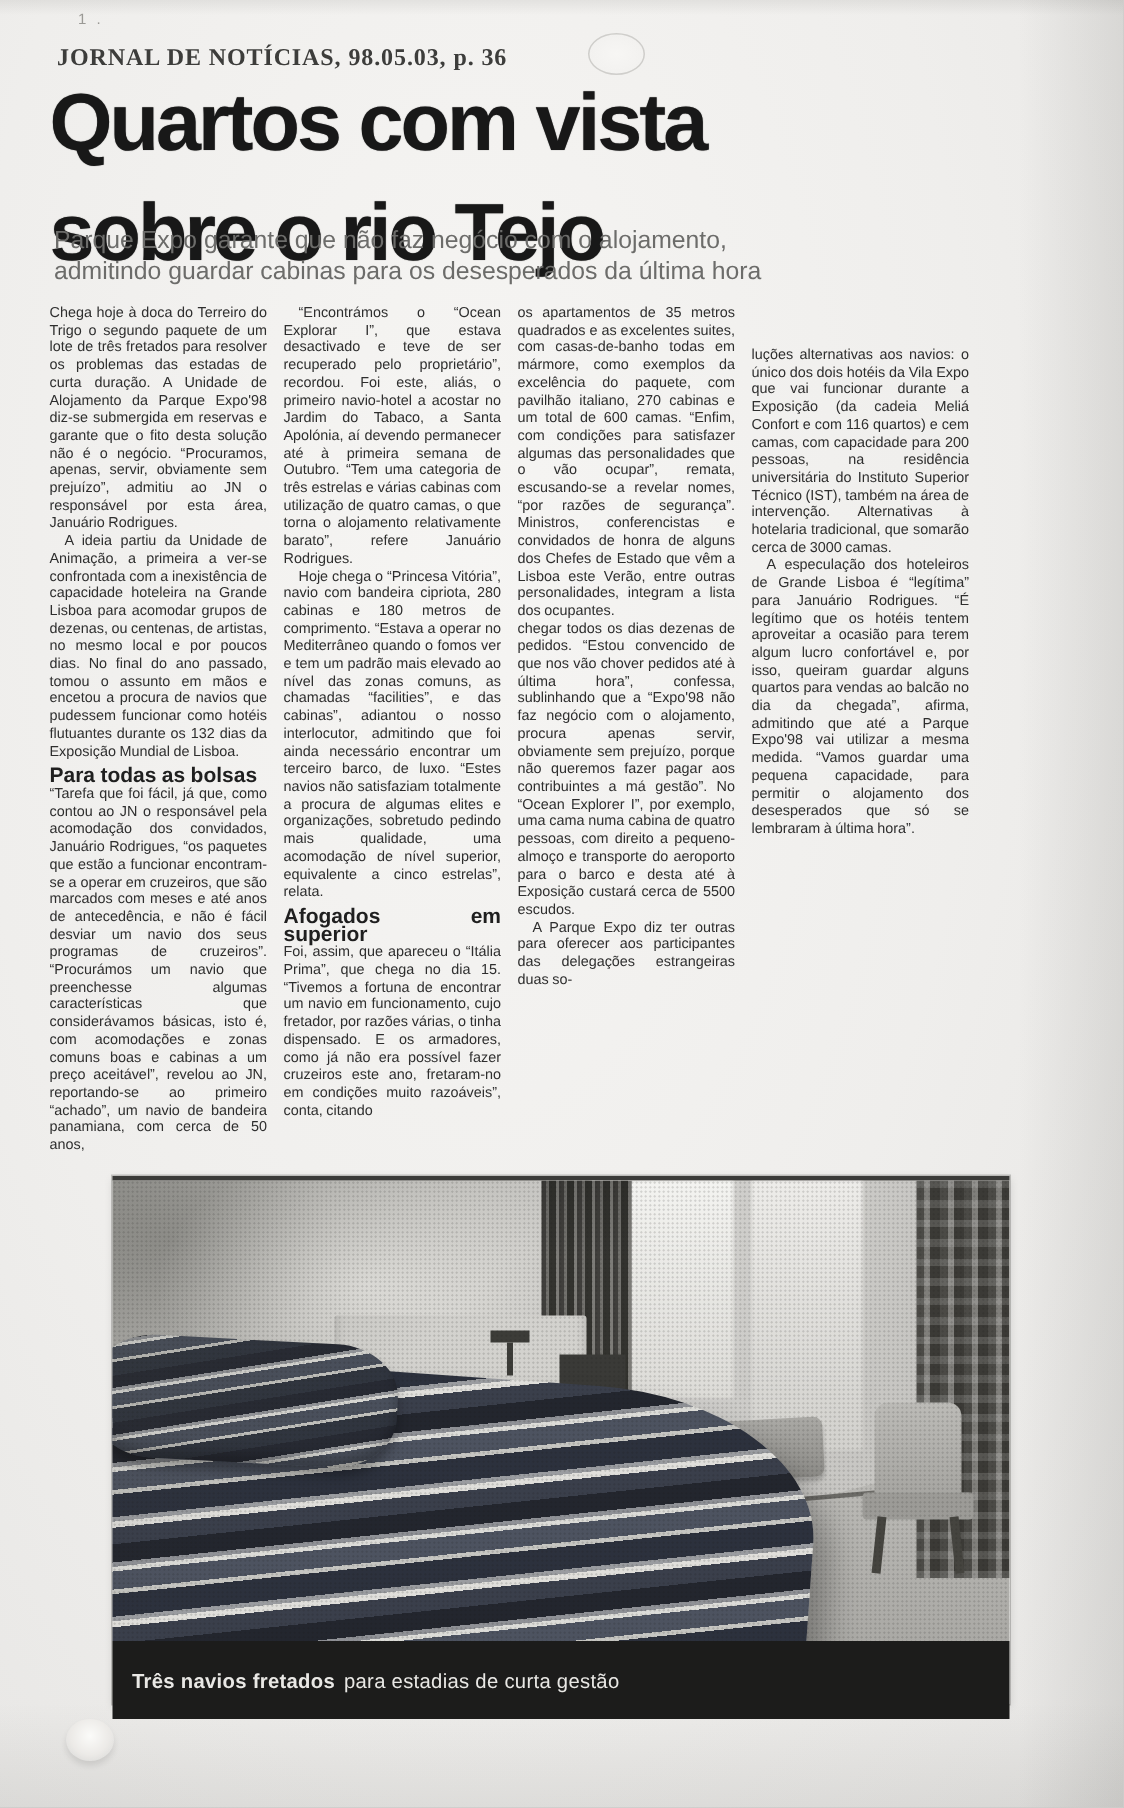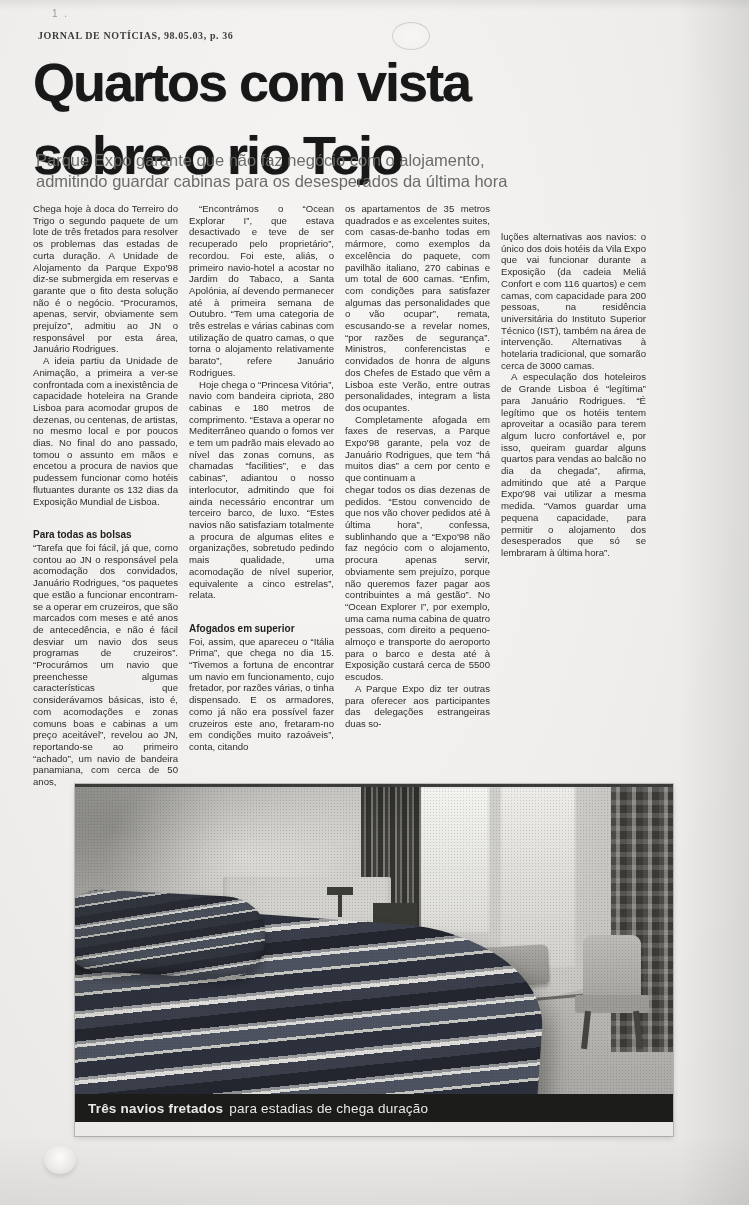--- a/index.html
+++ b/index.html
@@ -20,40 +20,40 @@
   .corner-mark { position:absolute; left:52px; top:8px; font-size:10px; color:#9a9995;
     letter-spacing:2px; }
   .hole-top { position:absolute; left:392px; top:22px; width:36px; height:26px;
     border:1.5px solid #cfcecb; border-radius:50%;
     background:radial-gradient(#f7f6f4, rgba(247,246,244,0) 75%); }
   .hole-bottom { position:absolute; left:44px; top:1146px; width:32px; height:28px; border-radius:50%;
     background:radial-gradient(circle at 50% 40%, #fbfbf9 0%, #eceae7 55%, rgba(0,0,0,0) 72%);
     box-shadow:0 3px 4px rgba(0,0,0,0.10); }
 
   .masthead { position:absolute; left:38px; top:30px;
-    font-family:"Liberation Serif", serif; font-size:10px; font-weight:bold;
+    font-family:"Liberation Serif", serif; font-size:16px; font-weight:bold;
     letter-spacing:0.6px; color:#3d3d3b; filter:blur(0.3px); }
 
   .headline { position:absolute; left:33px; top:46px; width:520px; margin:0;
     font-size:54px; line-height:73px; font-weight:bold; letter-spacing:-2px;
     color:#181818; text-shadow:0 0 0.7px rgba(0,0,0,0.55); }
 
   .deck { position:absolute; left:36px; top:150px; width:492px; margin:0;
     font-size:16.5px; line-height:21px; color:#6c6c6a; filter:blur(0.25px); }
 
   .columns { position:absolute; left:33px; top:203px; width:613px;
     display:grid; grid-template-columns:repeat(4, 1fr); column-gap:11px;
     font-size:9.6px; line-height:11.7px; text-align:justify; color:#2e2e2e;
     filter:blur(0.22px); word-spacing:-0.3px; }
   .col { min-width:0; }
   .col:nth-child(4) { padding-top:28px; }
   .col p { margin:0; text-indent:10px; }
   .col p.flush { text-indent:0; }
   .col p.gap { }
-  .col h4 { margin:22px 0 1px; font-size:10px; line-height:11.7px; color:#1f1f1f; }
+  .col h4 { margin:4px 0 1px; font-size:14px; line-height:11.7px; color:#1f1f1f; }
 
   
   .photo { position:absolute; left:75px; top:784px; width:598px; height:352px; margin:0;
     box-shadow:0 0 0 1px rgba(60,60,55,0.25), 0 2px 6px rgba(0,0,0,0.15); }
   .scene { position:relative; width:598px; height:310px; overflow:hidden; background:#c6c5c1;
     border-top:3px solid #3a3a38; box-sizing:border-box; }
   .wall { position:absolute; inset:0;
     background:
       radial-gradient(ellipse 200px 130px at 170px 70px, rgba(230,229,225,0.9), rgba(0,0,0,0) 70%),
       radial-gradient(ellipse 160px 110px at 40px 40px, rgba(110,110,105,0.35), rgba(0,0,0,0) 70%),
@@ -106,21 +106,21 @@
     transform:rotate(3deg); border-radius:42px / 34px;
     background:repeating-linear-gradient(168deg,
       #272a33 0 8px, #94969a 8px 10px, #d8d8d4 10px 12px,
       #4a505c 12px 20px, #c2c2be 20px 22px, #30353f 22px 31px);
     box-shadow:0 6px 8px rgba(0,0,0,0.3), inset 0 -6px 8px rgba(0,0,0,0.25); }
   .shadow-tl { position:absolute; inset:0;
     background:linear-gradient(135deg, rgba(55,55,50,0.22), rgba(0,0,0,0) 35%); }
   .halftone { position:absolute; inset:0; pointer-events:none;
     background-image:radial-gradient(rgba(25,25,22,0.16) 0.7px, rgba(0,0,0,0) 0.8px);
     background-size:3px 3px; }
-  .caption { position:relative; width:598px; height:28px; background:#1c1c1b;
+  .caption { position:relative; width:598px; height:52px; background:#1c1c1b;
     color:#e9e8e5; display:flex; align-items:center; padding:0 13px; box-sizing:border-box;
     font-size:13.5px; letter-spacing:0.2px; }
   .caption b { margin-right:6px; }
 </style>
 </head>
 <body>
 
 <div class="page">
   <div class="edge-top"></div>
   <div class="edge-right"></div>
@@ -143,21 +143,20 @@
         <p class="flush">“Tarefa que foi fácil, já que, como contou ao JN o responsável pela acomodação dos convidados, Januário Rodrigues, “os paquetes que estão a funcionar encontram-se a operar em cruzeiros, que são marcados com meses e até anos de antecedência, e não é fácil desviar um navio dos seus programas de cruzeiros”. “Procurámos um navio que preenchesse algumas características que considerávamos básicas, isto é, com acomodações e zonas comuns boas e cabinas a um preço aceitável”, revelou ao JN, reportando-se ao primeiro “achado”, um navio de bandeira panamiana, com cerca de 50 anos,</p>
       </div>
       <div class="col">
         <p>“Encontrámos o “Ocean Explorar I”, que estava desactivado e teve de ser recuperado pelo proprietário”, recordou. Foi este, aliás, o primeiro navio-hotel a acostar no Jardim do Tabaco, a Santa Apolónia, aí devendo permanecer até à primeira semana de Outubro. “Tem uma categoria de três estrelas e várias cabinas com utilização de quatro camas, o que torna o alojamento relativamente barato”, refere Januário Rodrigues.</p>
         <p>Hoje chega o “Princesa Vitória”, navio com bandeira cipriota, 280 cabinas e 180 metros de comprimento. “Estava a operar no Mediterrâneo quando o fomos ver e tem um padrão mais elevado ao nível das zonas comuns, as chamadas “facilities”, e das cabinas”, adiantou o nosso interlocutor, admitindo que foi ainda necessário encontrar um terceiro barco, de luxo. “Estes navios não satisfaziam totalmente a procura de algumas elites e organizações, sobretudo pedindo mais qualidade, uma acomodação de nível superior, equivalente a cinco estrelas”, relata.</p>
         <h4>Afogados em superior</h4>
         <p class="flush">Foi, assim, que apareceu o “Itália Prima”, que chega no dia 15. “Tivemos a fortuna de encontrar um navio em funcionamento, cujo fretador, por razões várias, o tinha dispensado. E os armadores, como já não era possível fazer cruzeiros este ano, fretaram-no em condições muito razoáveis”, conta, citando</p>
       </div>
       <div class="col">
         <p class="flush">os apartamentos de 35 metros quadrados e as excelentes suites, com casas-de-banho todas em mármore, como exemplos da excelência do paquete, com pavilhão italiano, 270 cabinas e um total de 600 camas. “Enfim, com condições para satisfazer algumas das personalidades que o vão ocupar”, remata, escusando-se a revelar nomes, “por razões de segurança”. Ministros, conferencistas e convidados de honra de alguns dos Chefes de Estado que vêm a Lisboa este Verão, entre outras personalidades, integram a lista dos ocupantes.</p>
-        <p>Completamente afogada em faxes de reservas, a Parque Expo'98 garante, pela voz de Januário Rodrigues, que tem “há muitos dias” a cem por cento e que continuam a</p>
         <p class="flush gap">chegar todos os dias dezenas de pedidos. “Estou convencido de que nos vão chover pedidos até à última hora”, confessa, sublinhando que a “Expo'98 não faz negócio com o alojamento, procura apenas servir, obviamente sem prejuízo, porque não queremos fazer pagar aos contribuintes a má gestão”. No “Ocean Explorer I”, por exemplo, uma cama numa cabina de quatro pessoas, com direito a pequeno-almoço e transporte do aeroporto para o barco e desta até à Exposição custará cerca de 5500 escudos.</p>
         <p>A Parque Expo diz ter outras para oferecer aos participantes das delegações estrangeiras duas so-</p>
       </div>
       <div class="col">
         <p class="flush">luções alternativas aos navios: o único dos dois hotéis da Vila Expo que vai funcionar durante a Exposição (da cadeia Meliá Confort e com 116 quartos) e cem camas, com capacidade para 200 pessoas, na residência universitária do Instituto Superior Técnico (IST), também na área de intervenção. Alternativas à hotelaria tradicional, que somarão cerca de 3000 camas.</p>
         <p>A especulação dos hoteleiros de Grande Lisboa é “legítima” para Januário Rodrigues. “É legítimo que os hotéis tentem aproveitar a ocasião para terem algum lucro confortável e, por isso, queiram guardar alguns quartos para vendas ao balcão no dia da chegada”, afirma, admitindo que até a Parque Expo'98 vai utilizar a mesma medida. “Vamos guardar uma pequena capacidade, para permitir o alojamento dos desesperados que só se lembraram à última hora”.</p>
       </div>
     </section>
 
   <figure class="photo">
@@ -179,16 +178,16 @@
       <div class="chair-seat"></div>
       <div class="chair-leg1"></div>
       <div class="chair-leg2"></div>
       <div class="bed"></div>
       <div class="pillow"></div>
       <div class="shadow-tl"></div>
       <div class="halftone"></div>
     </div>
     <figcaption class="caption">
       <b>Três navios fretados</b>
-      <span>para estadias de chega duração</span>
+      <span>para estadias de curta gestão</span>
     </figcaption>
   </figure>
 </div>
 
 </body></html>

